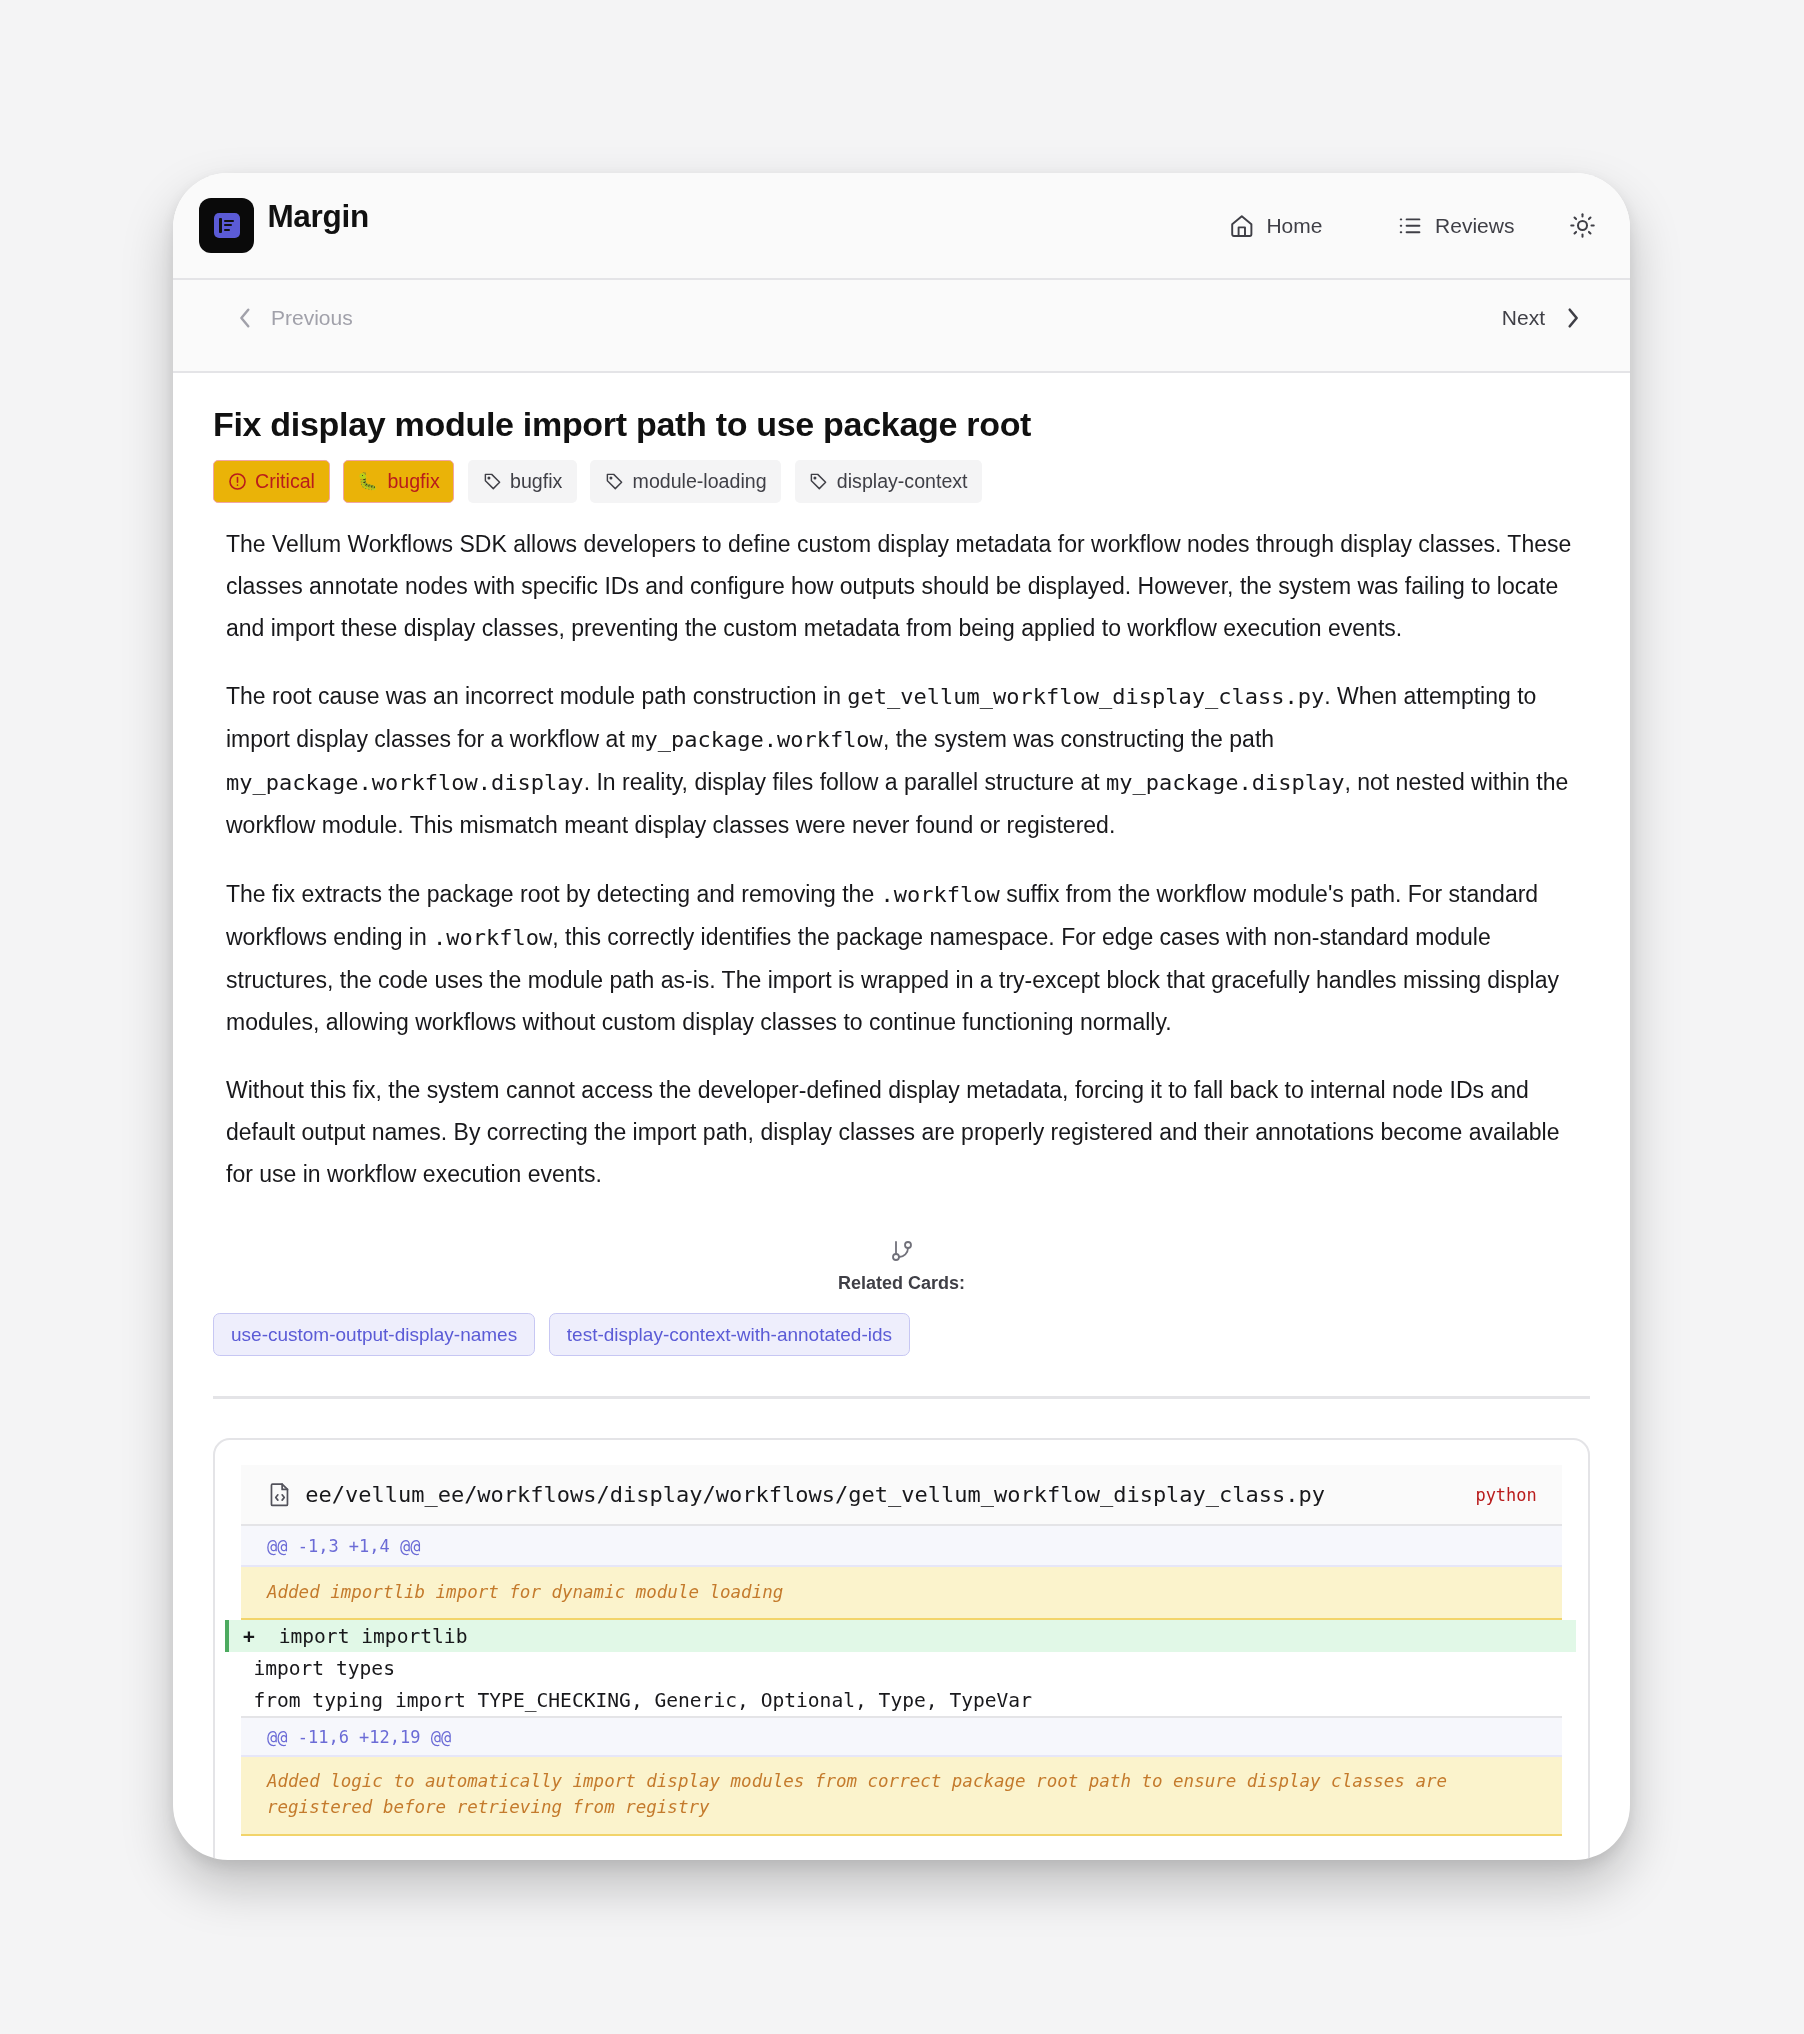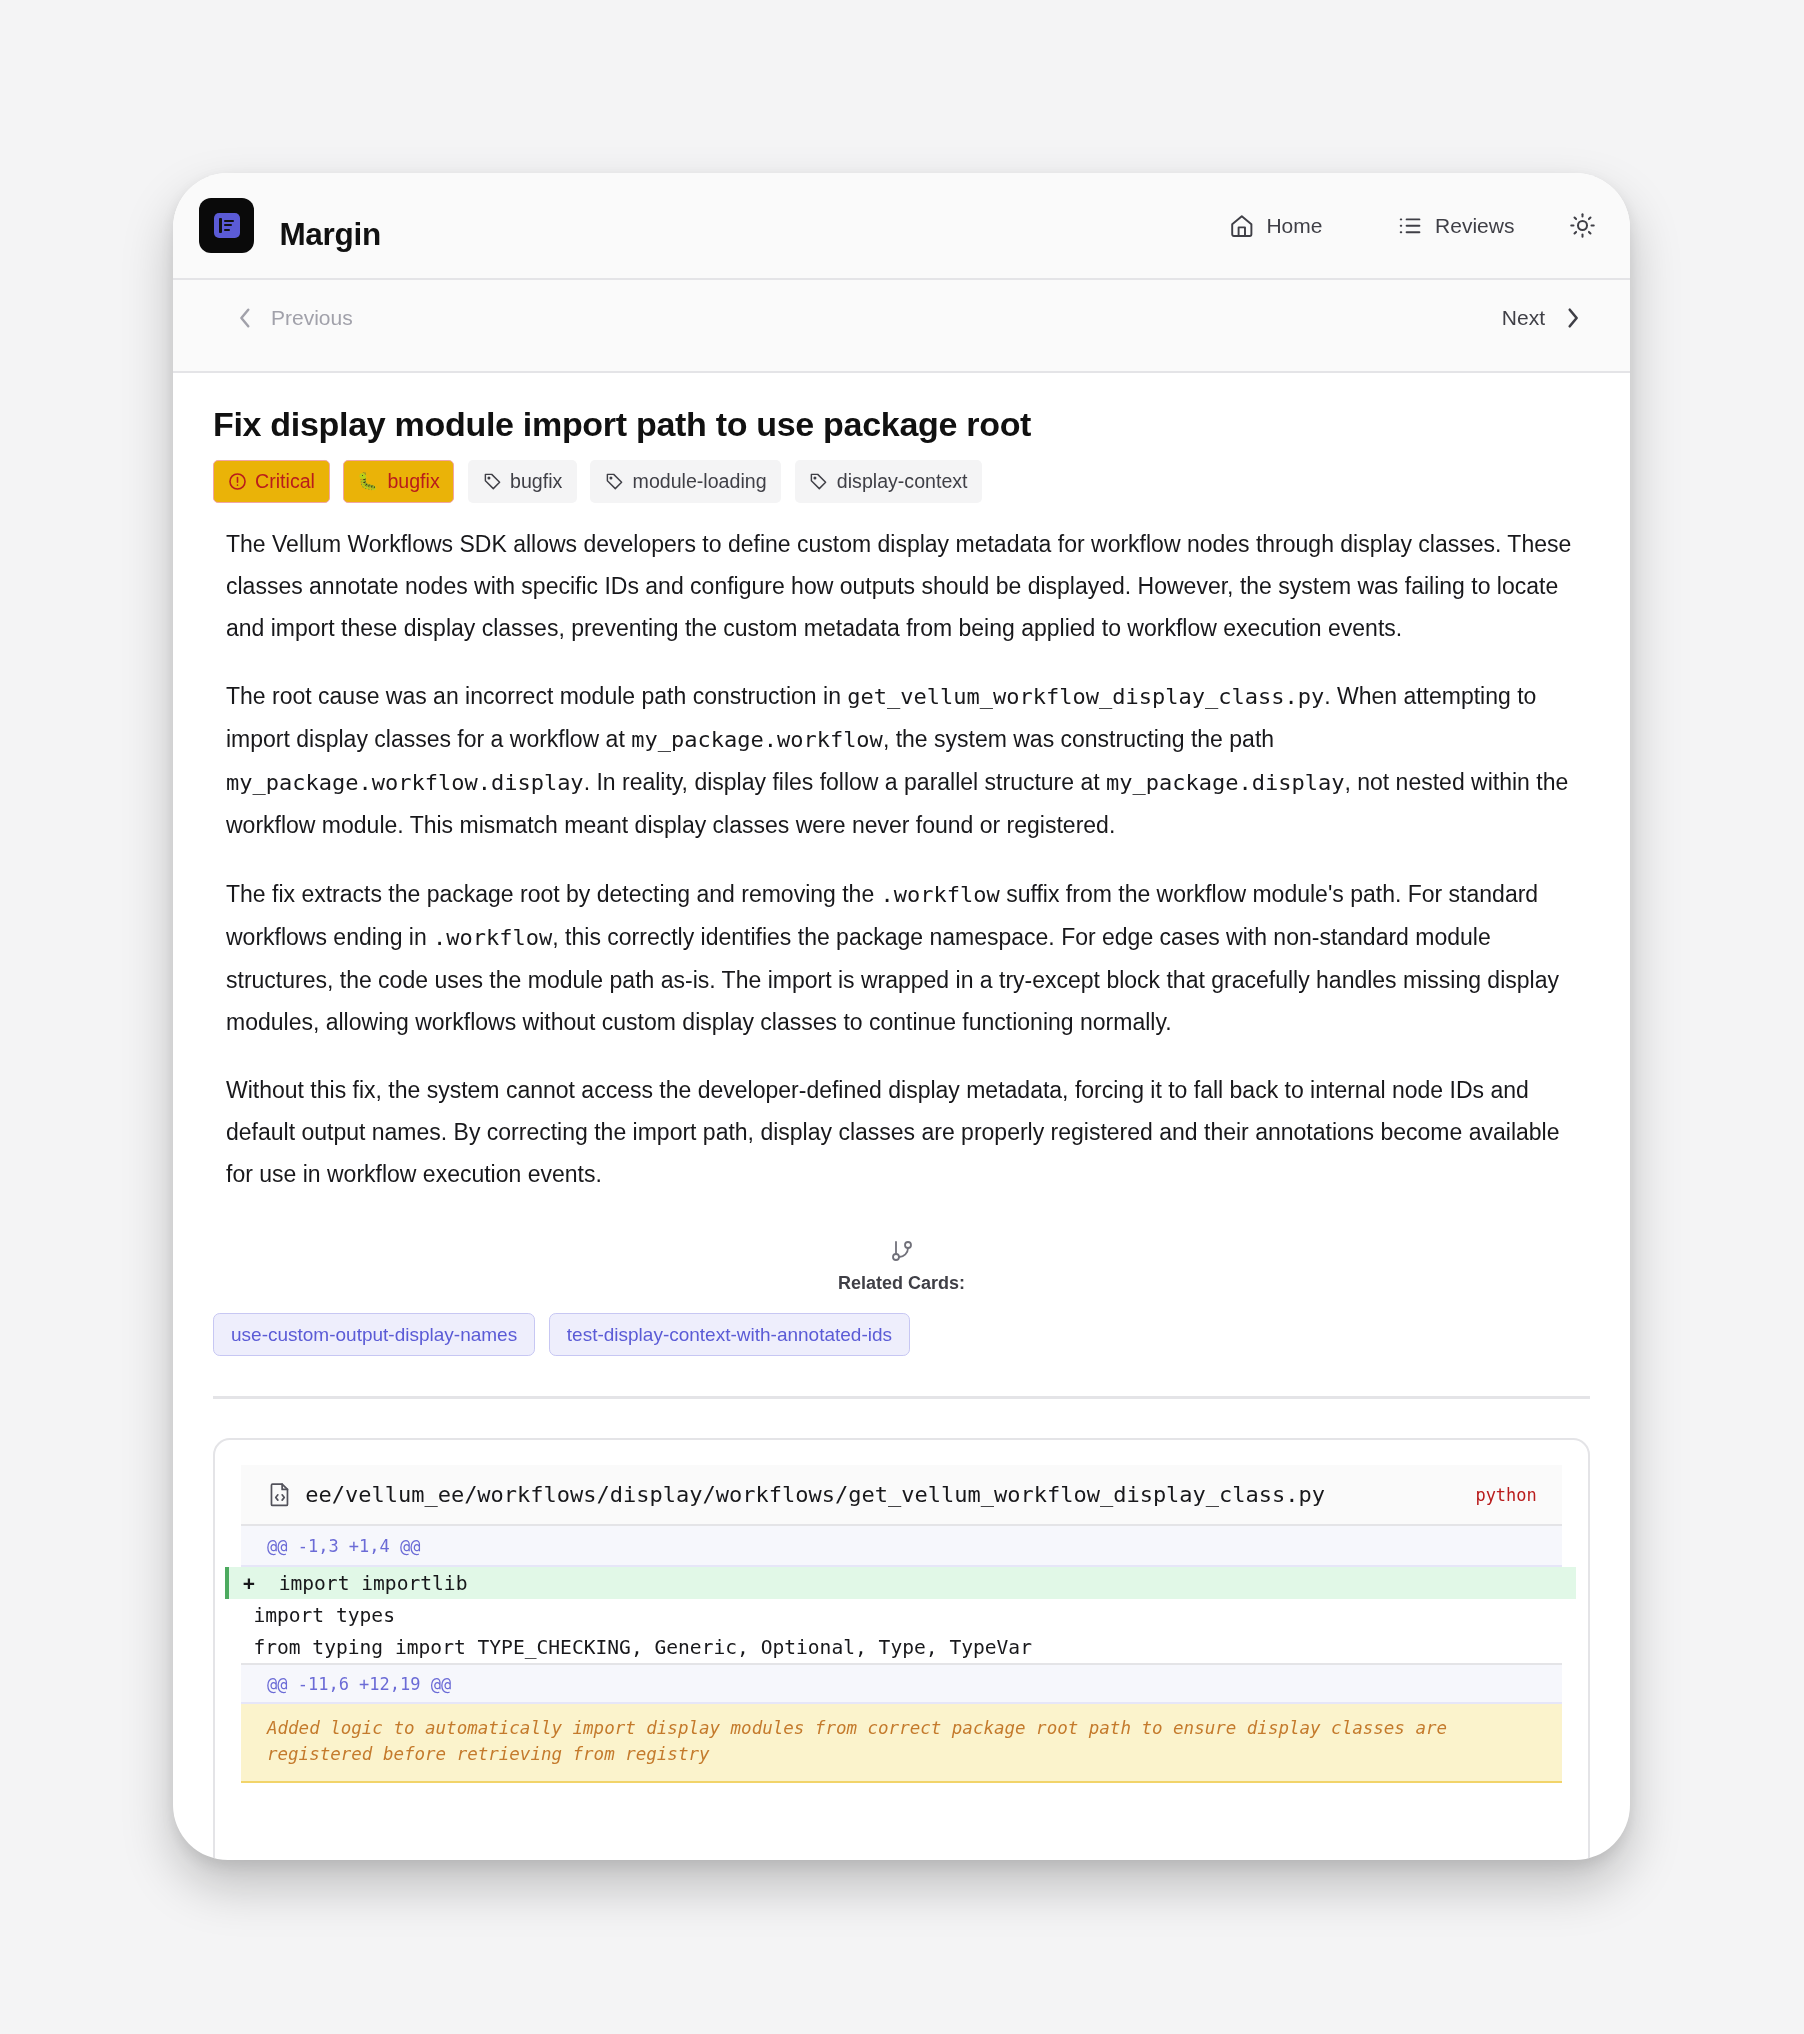--- a/index.html
+++ b/index.html
@@ -10,21 +10,21 @@
     position: absolute; left: 173px; top: 173px; width: 1457px; height: 1687px;
     background: #ffffff; border-radius: 55px; overflow: hidden;
     box-shadow: 0 25.6px 51px rgba(0,0,0,0.22), 0 5.1px 13.6px rgba(0,0,0,0.08);
   }
 
   
   .header {
     height: 107px; background: #fafafa; border-bottom: 2.6px solid #e4e4e7;
     display: flex; align-items: center; padding: 0 25.6px 0 26.4px;
   }
-  .brand { display: flex; align-items: flex-end; gap: 25px; }
+  .brand { display: flex; align-items: flex-start; gap: 13px; }
   .logo {
     width: 55px; height: 55px; background: #0a0a0a; border-radius: 12px;
     display: flex; align-items: center; justify-content: center;
   }
   .logo-inner {
     width: 25.6px; height: 25.6px; background: #5b5bd6; border-radius: 5.1px; position: relative;
   }
   .logo-inner .bar { position: absolute; left: 5.1px; top: 5.1px; width: 2.6px; height: 15.3px; background: #111; border-radius: 0.9px; }
   .logo-inner .ln { position: absolute; left: 10.2px; height: 2.1px; background: #111; border-radius: 0.9px; }
   .brand-name { font-size: 31.5px; font-weight: 600; color: #111; letter-spacing: -0.3px; }
@@ -247,20 +247,21 @@
           <path d="M3 2h9l5 5v14a1 1 0 0 1-1 1H3a1 1 0 0 1-1-1V3a1 1 0 0 1 1-1z"></path>
             <path d="M12 2v5h5"></path>
           <path d="M8 12l-2 2.5L8 17"></path>
             <path d="M12 12l2 2.5-2 2.5"></path>
         </svg>
         <span class="path">ee/vellum_ee/workflows/display/workflows/get_vellum_workflow_display_class.py</span>
         <span class="lang">python</span>
       </div>
 
       <div class="hunk">@@ -1,3 +1,4 @@</div>
+      <div class="note single">Added importlib import for dynamic module loading</div>
       <div class="code-line added">
         <span class="sign">+</span><span>import importlib</span>
       </div>
       <div class="code-line">import types</div>
       <div class="code-line">from typing import TYPE_CHECKING, Generic, Optional, Type, TypeVar</div>
 
       <div class="hunk bordered-top">@@ -11,6 +12,19 @@</div>
       <div class="note">Added logic to automatically import display modules from correct package root path to ensure display classes are registered before retrieving from registry</div>
     </section>
   </main>

